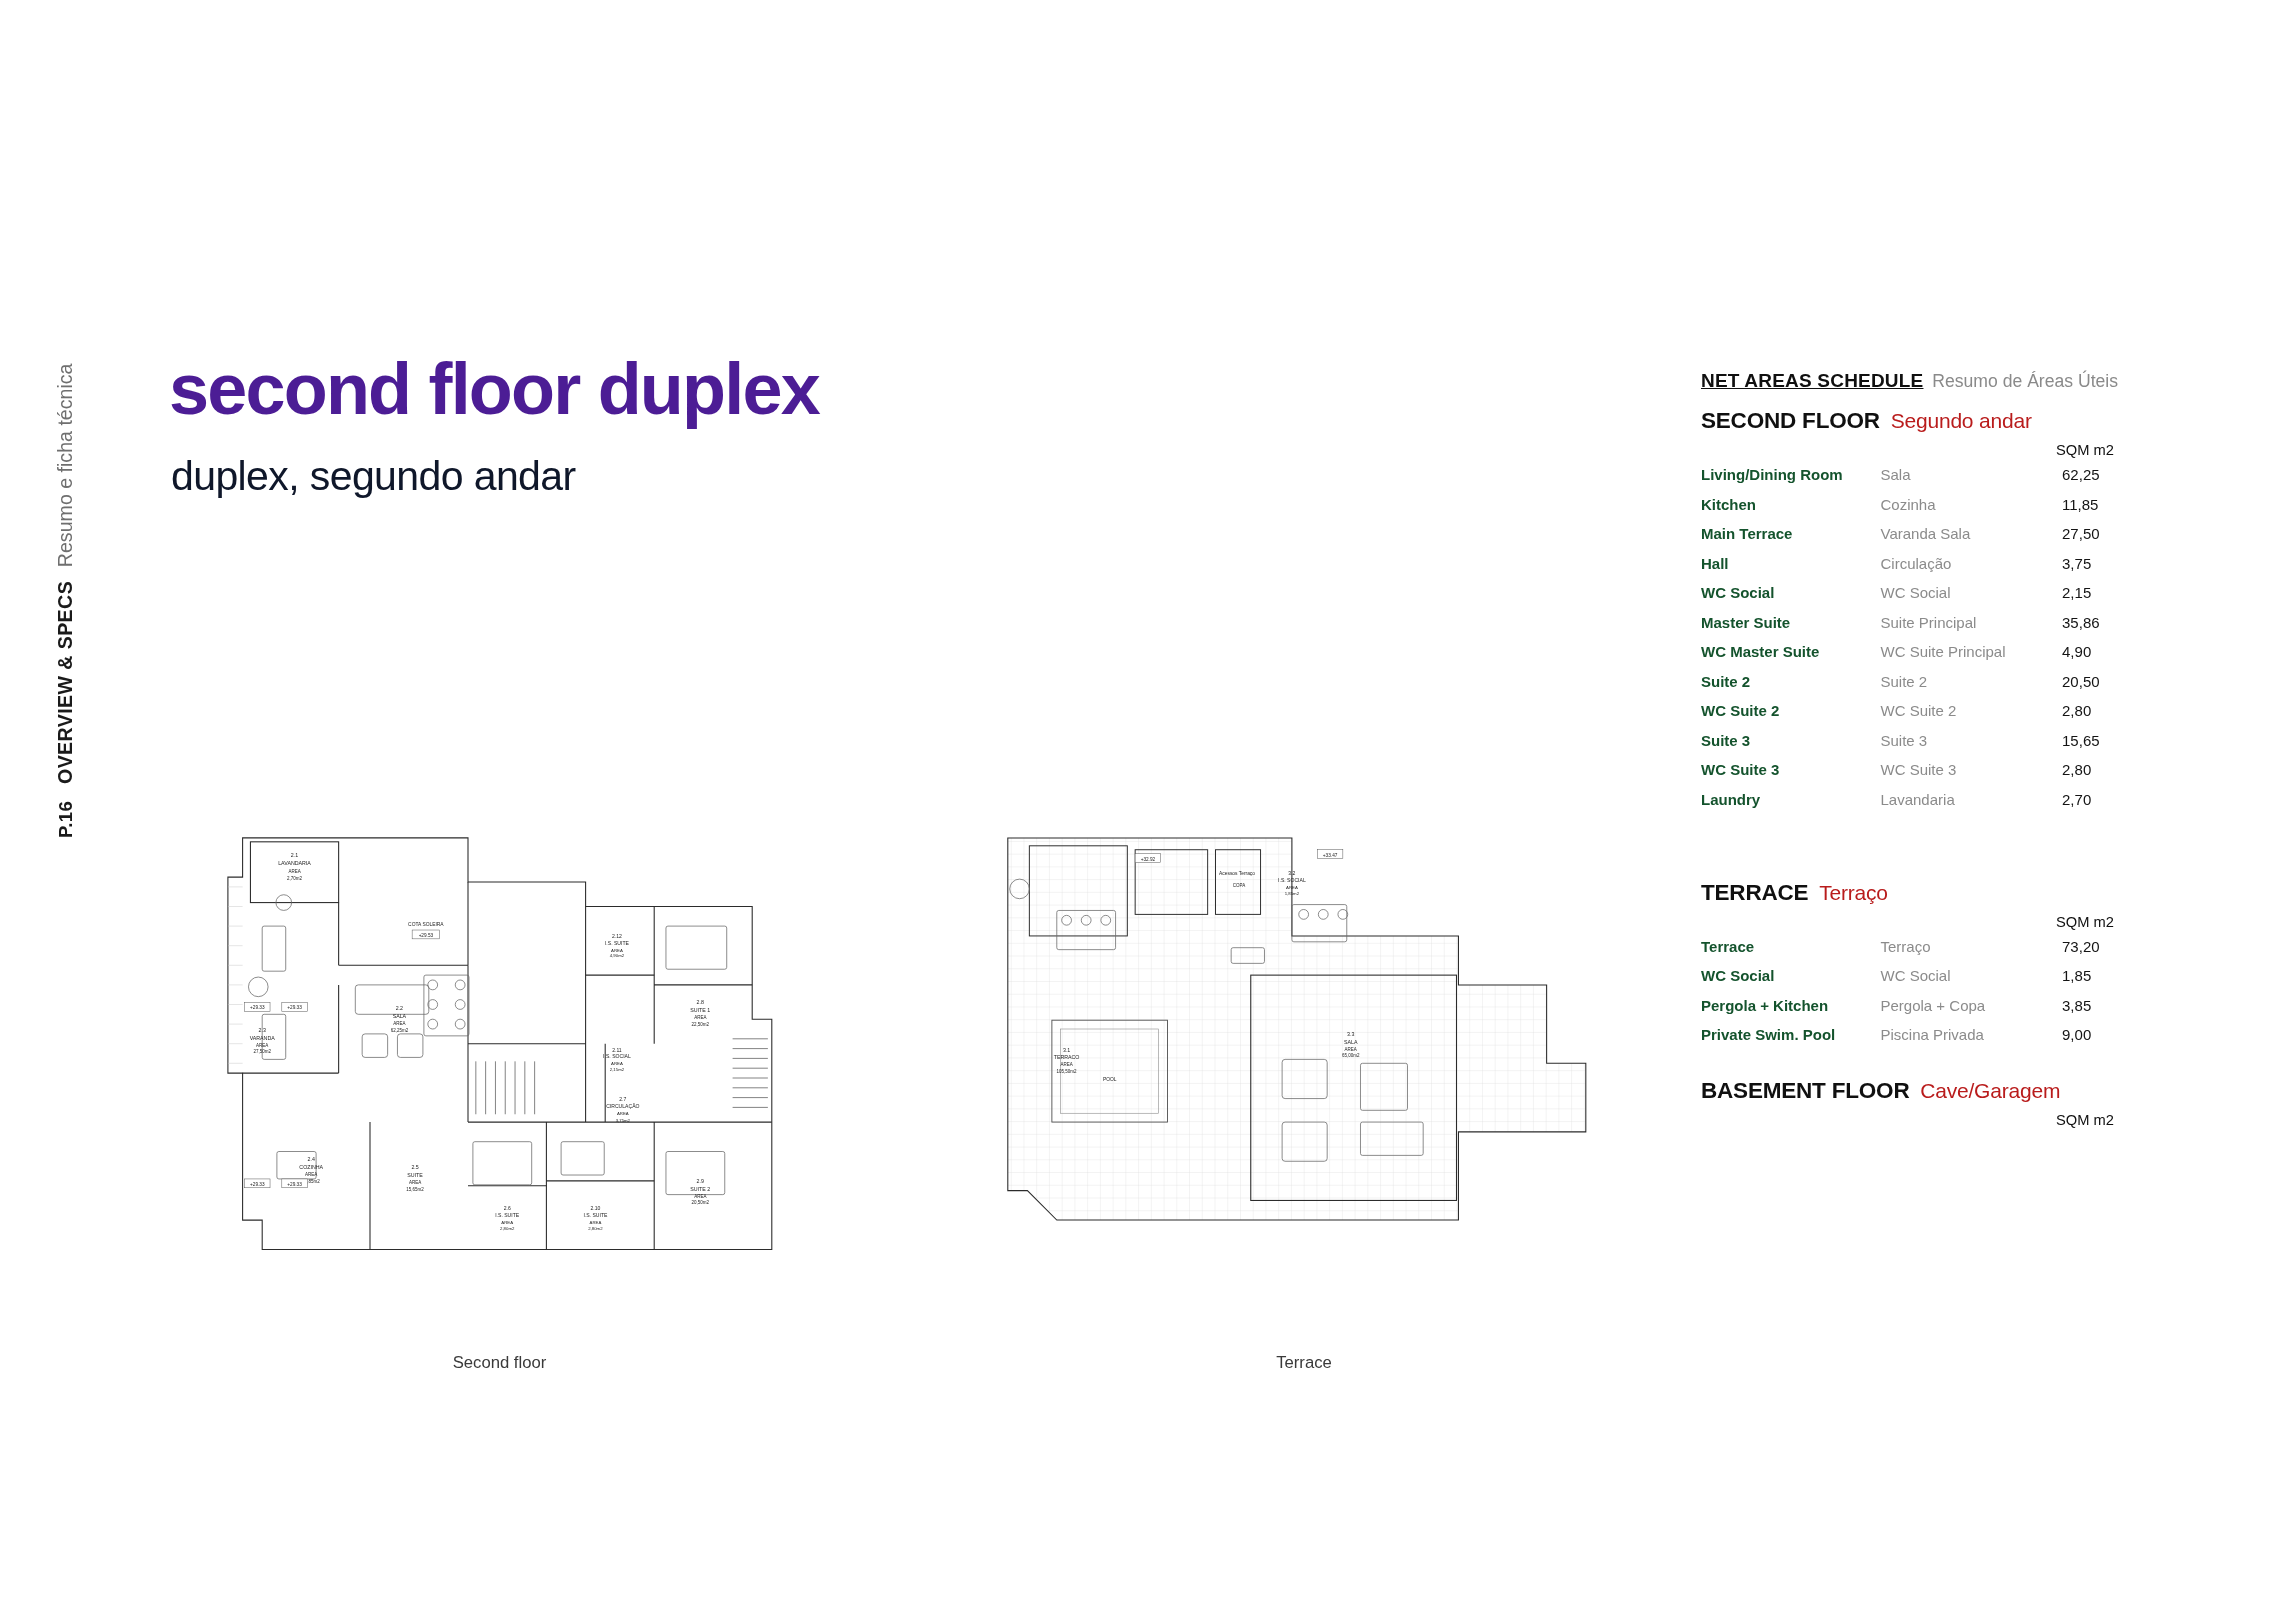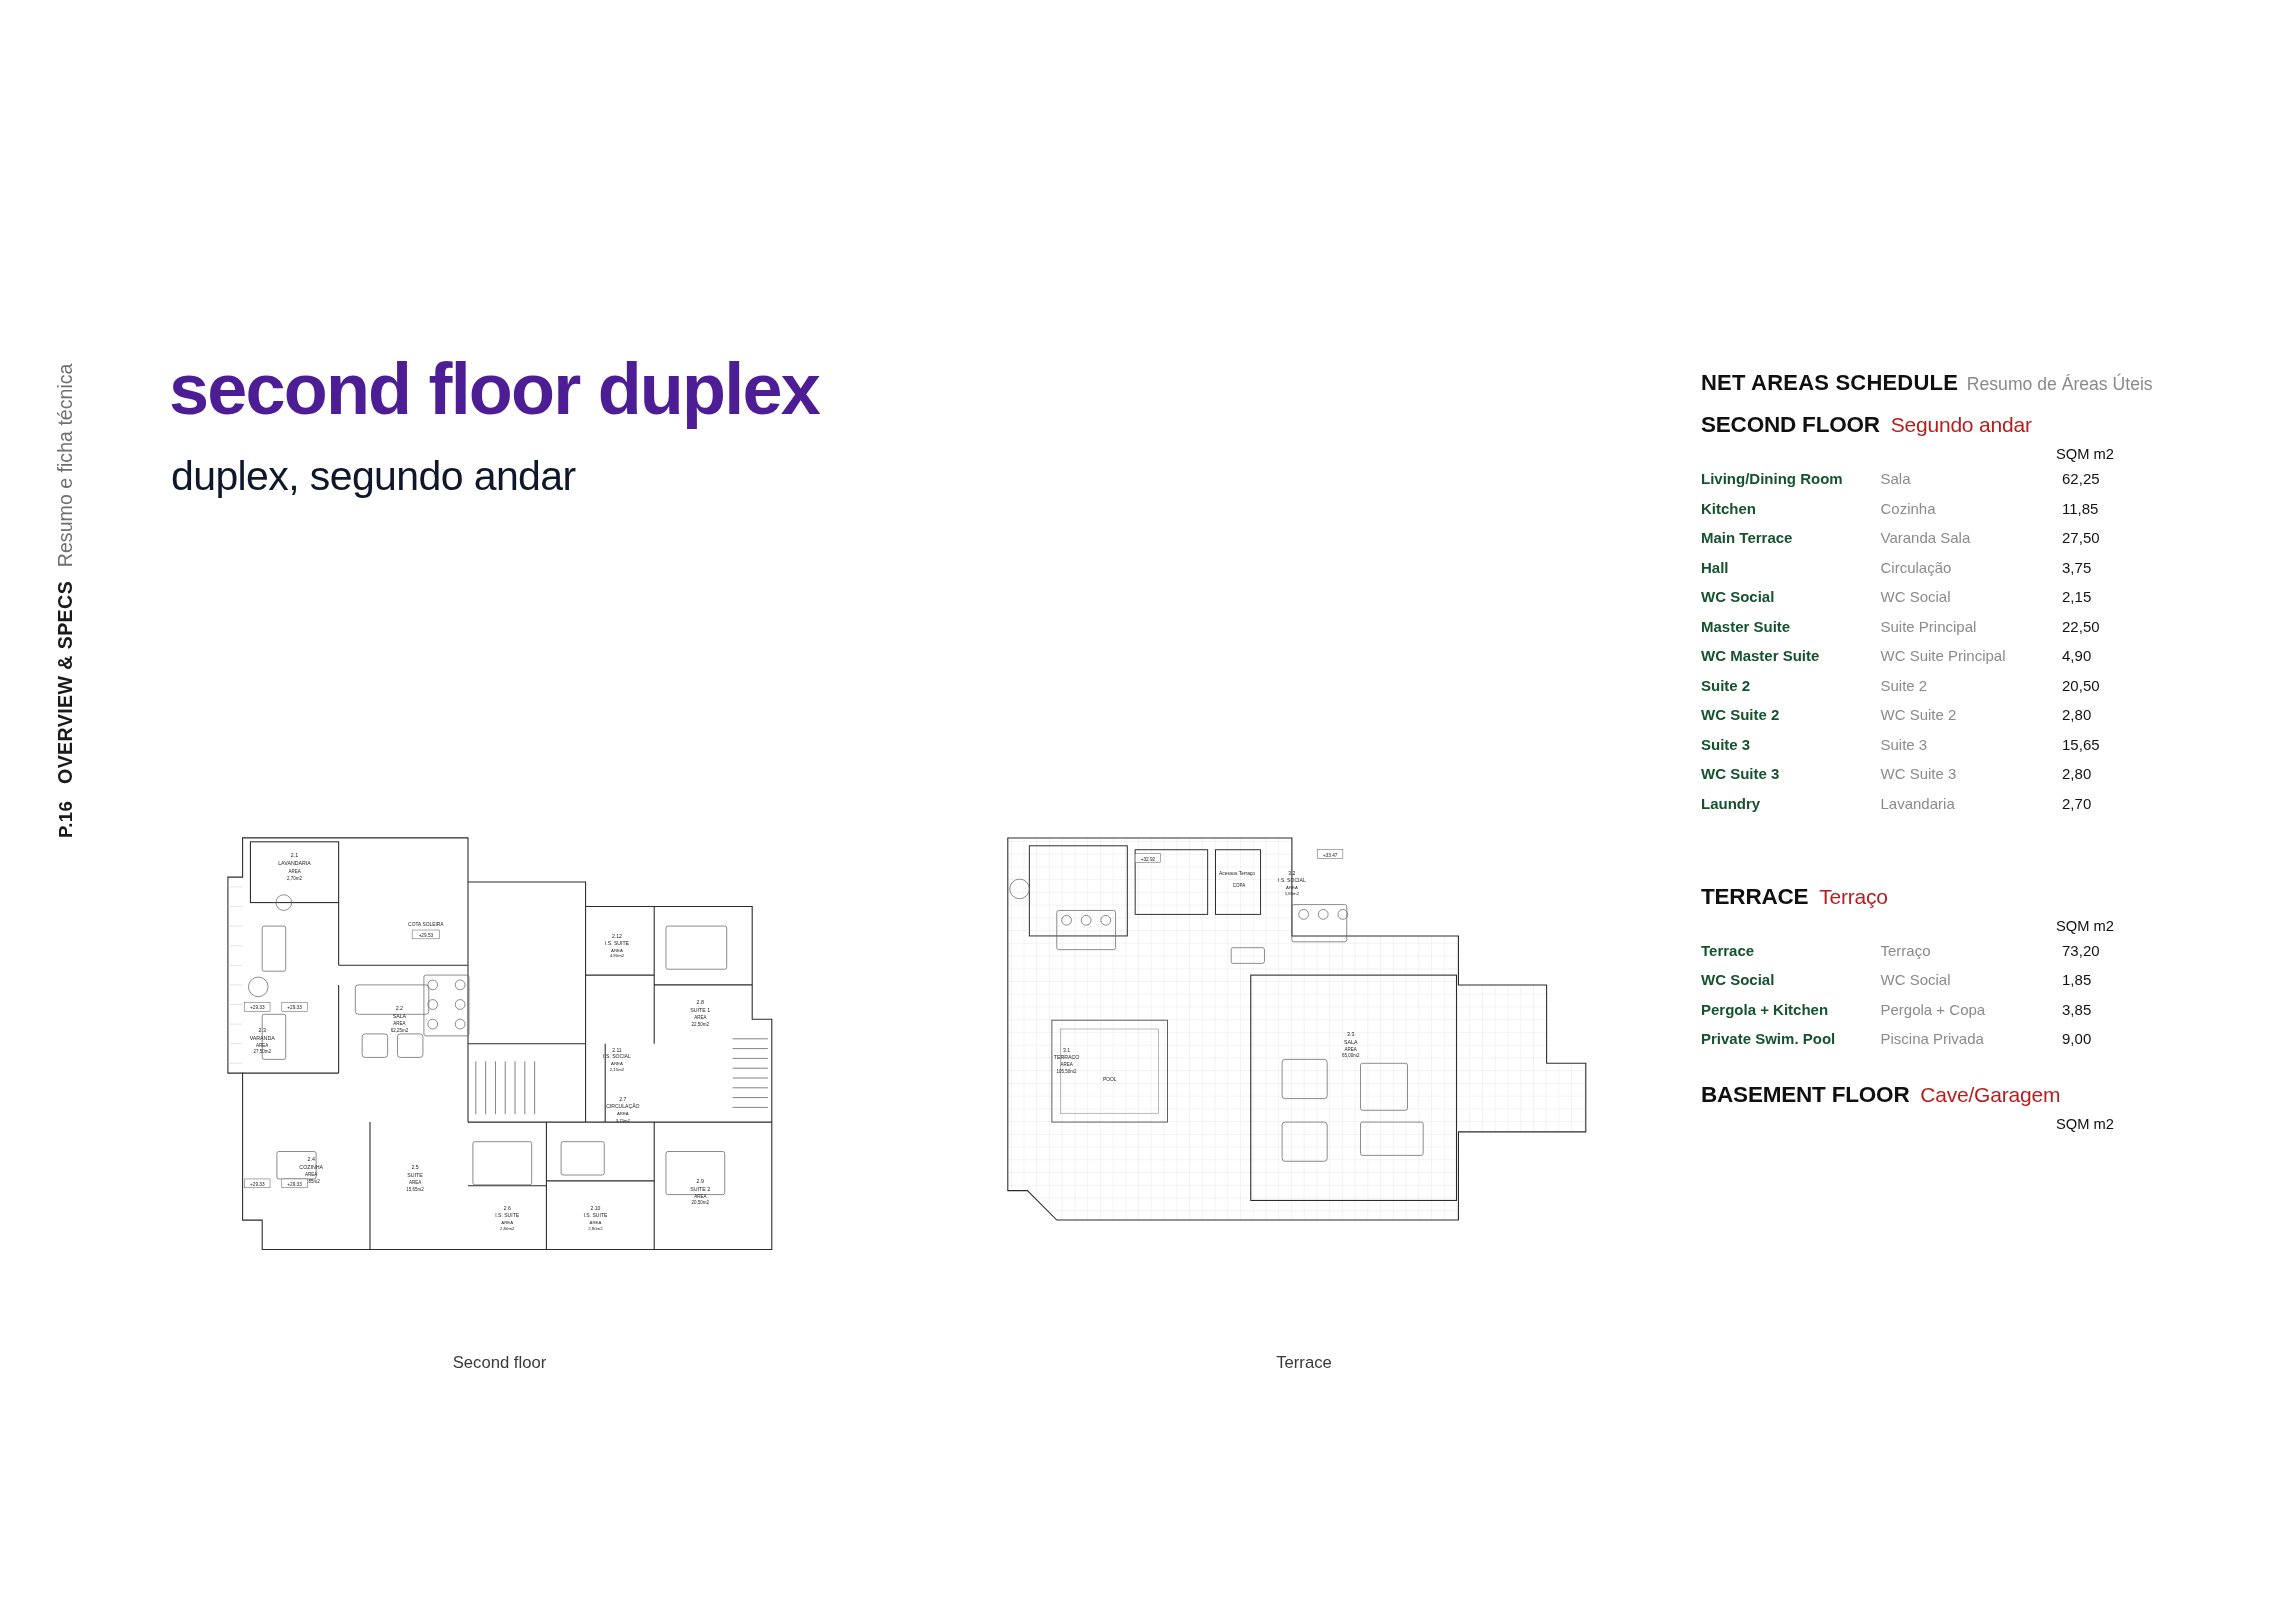--- a/index.html
+++ b/index.html
@@ -97,24 +97,25 @@
     top: 370px;
     width: 461px;
   }
   .sched-head {
     display: flex;
     align-items: baseline;
     gap: 8.8px;
     margin-bottom: 15.7px;
   }
   .sched-head .h-strong {
-    font-size: 22px;
+    font-size: 19px;
     font-weight: bold;
     letter-spacing: 0.2px;
     color: #101010;
+    text-decoration: underline;
   }
   .sched-head .h-light {
     font-size: 17.6px;
     font-weight: normal;
     color: #8a8a8a;
   }
   .sect-head {
     display: flex;
     align-items: baseline;
     gap: 10.8px;
@@ -414,21 +415,21 @@
         <td class="c-sqm">3,75</td>
       </tr>
       <tr>
         <td class="c-en">WC Social</td>
         <td class="c-pt">WC Social</td>
         <td class="c-sqm">2,15</td>
       </tr>
       <tr>
         <td class="c-en">Master Suite</td>
         <td class="c-pt">Suite Principal</td>
-        <td class="c-sqm">22,50</td>
+        <td class="c-sqm">35,86</td>
       </tr>
       <tr>
         <td class="c-en">WC Master Suite</td>
         <td class="c-pt">WC Suite Principal</td>
         <td class="c-sqm">4,90</td>
       </tr>
       <tr>
         <td class="c-en">Suite 2</td>
         <td class="c-pt">Suite 2</td>
         <td class="c-sqm">20,50</td>

